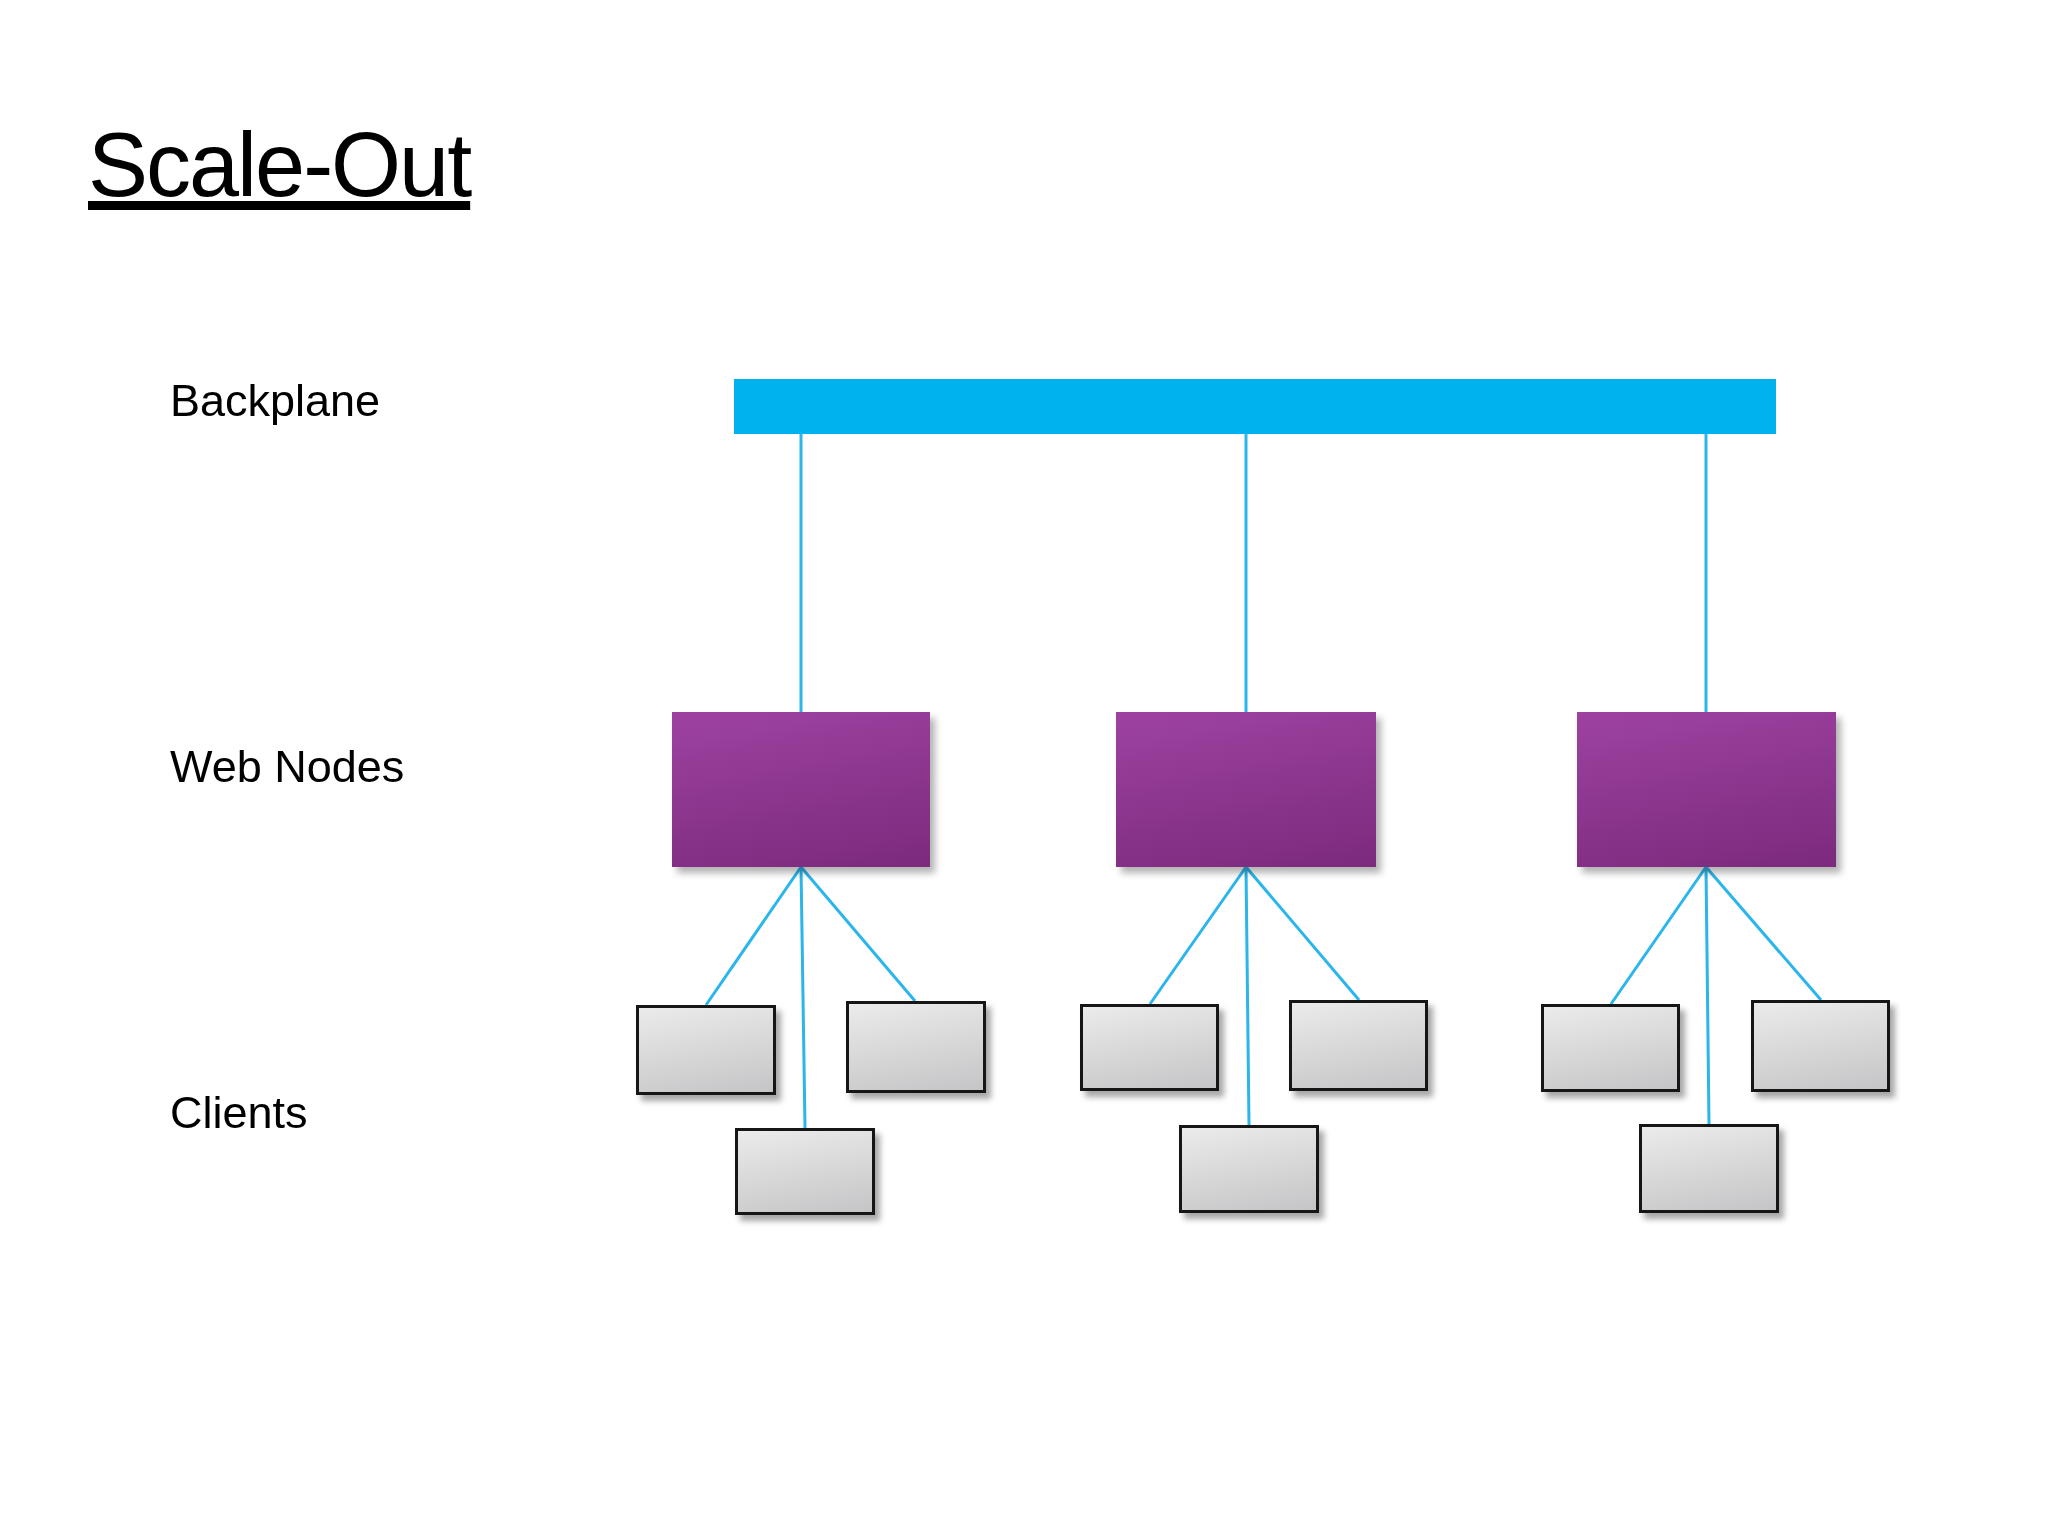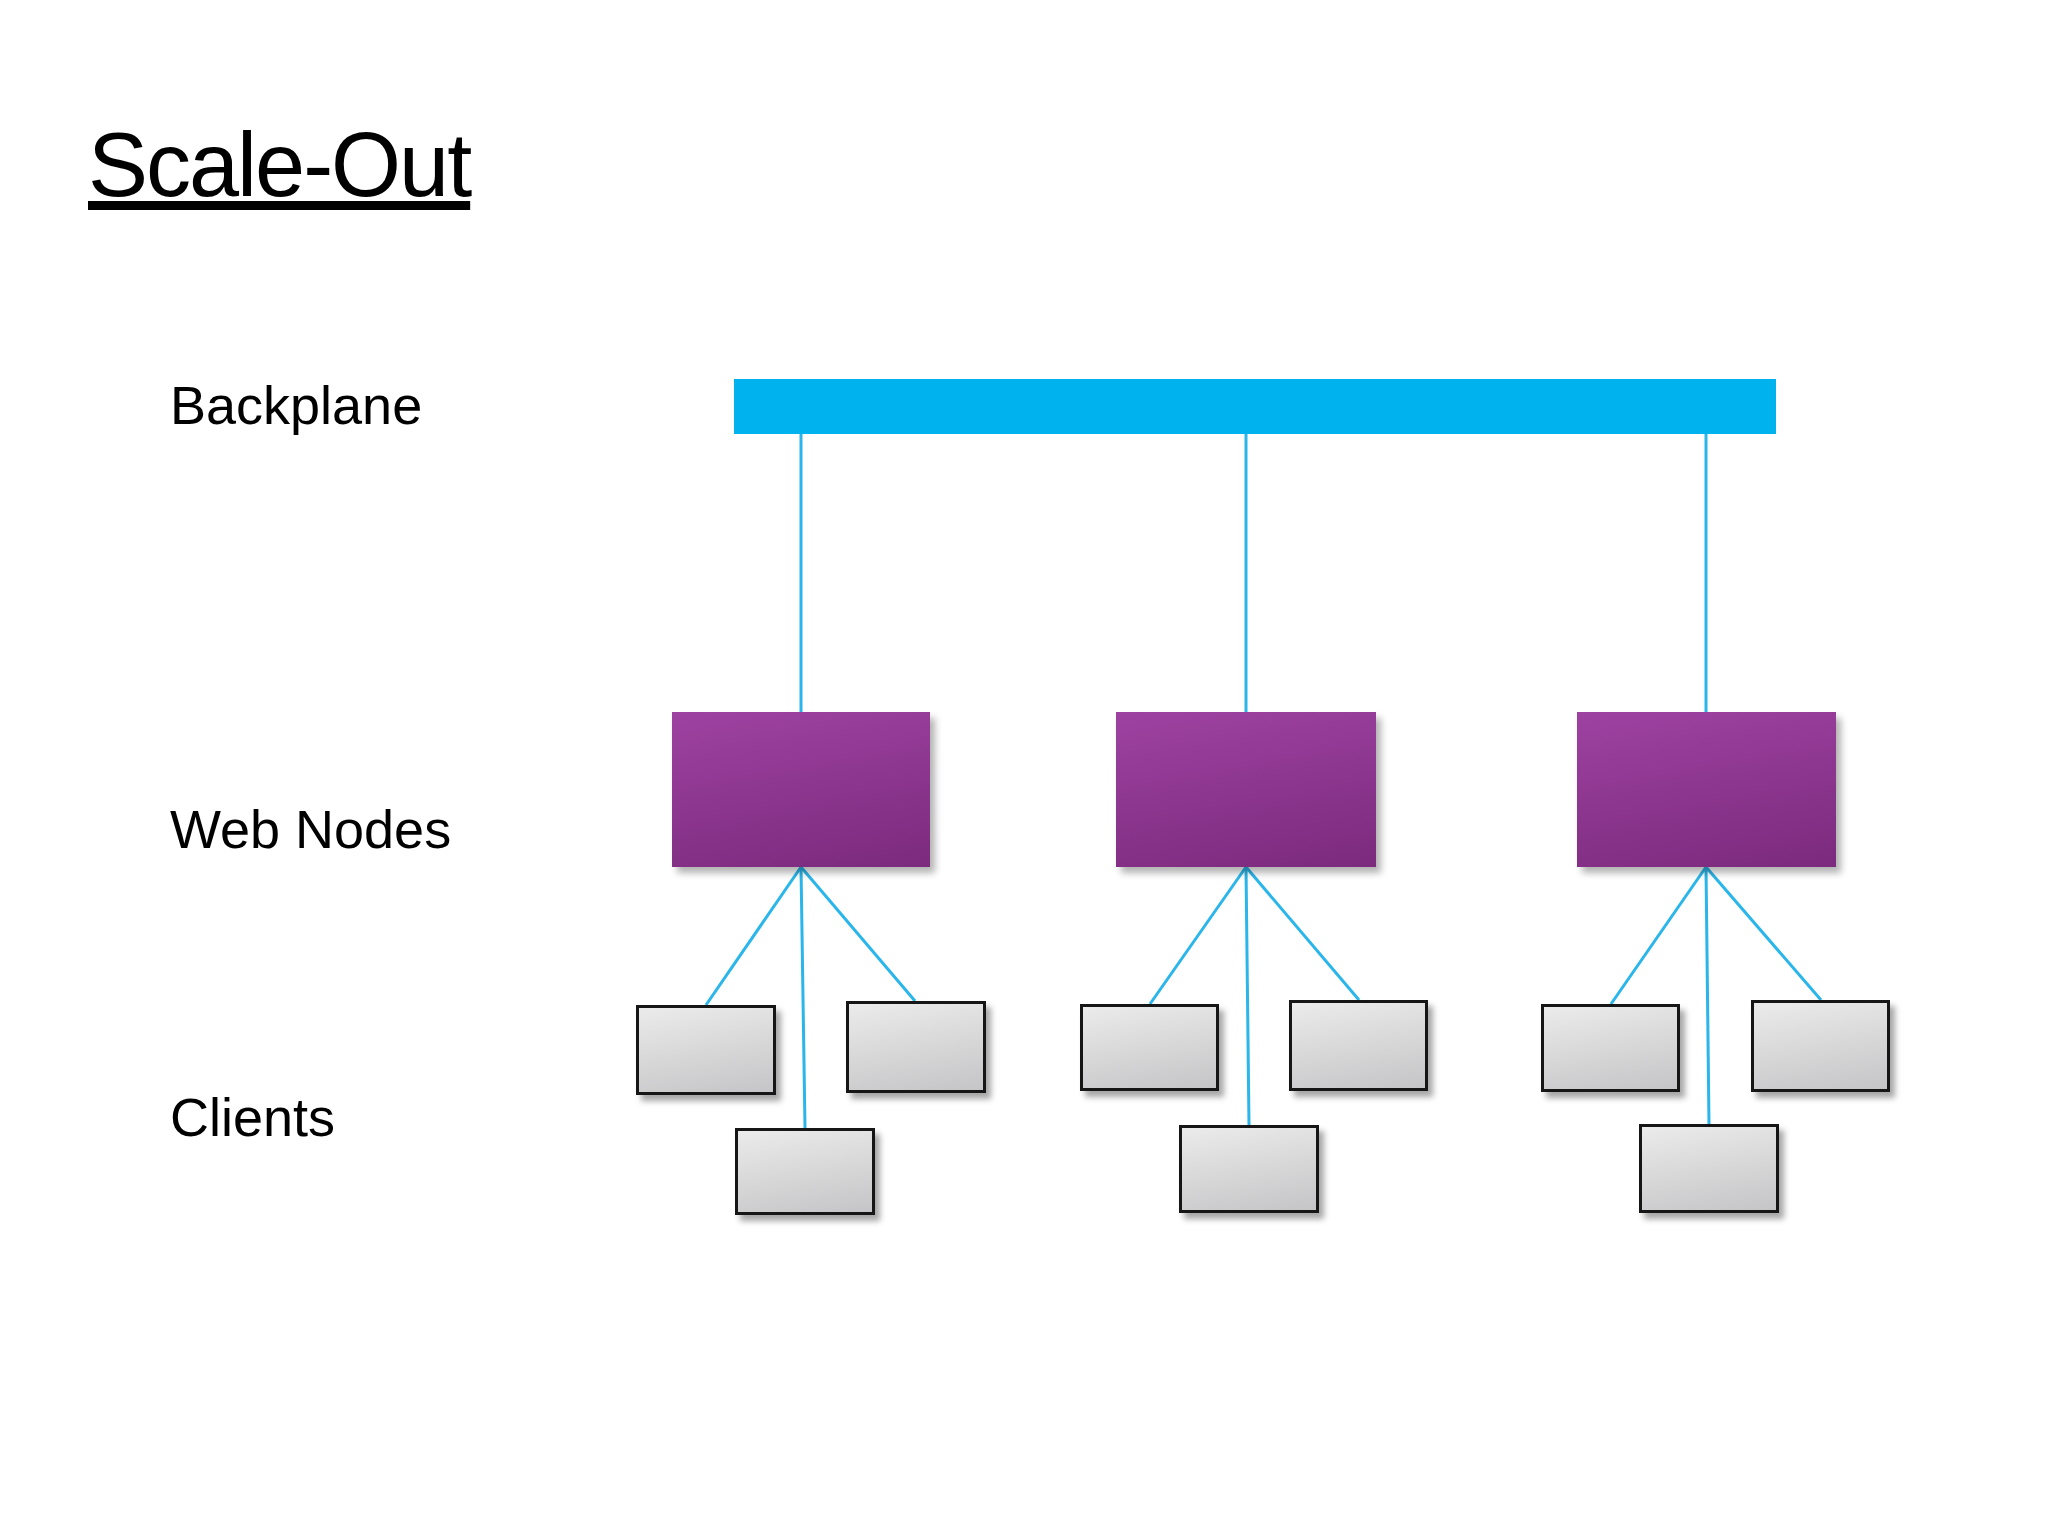--- a/index.html
+++ b/index.html
@@ -24,27 +24,27 @@
     margin: 0;
     font-size: 90px;
     font-weight: 400;
     letter-spacing: -2px;
     color: #000000;
     line-height: 1.1;
     text-decoration: underline;
   }
   .row-label {
     position: absolute;
-    font-size: 54px;
+    font-size: 45px;
     font-weight: 400;
     color: #000000;
     line-height: 1.1;
   }
   .label-backplane { left: 170px; top: 376px; }
-  .label-webnodes  { left: 170px; top: 800px; }
+  .label-webnodes  { left: 170px; top: 742px; }
   .label-clients   { left: 170px; top: 1088px; }
 
   #connector-layer {
     position: absolute;
     left: 0;
     top: 0;
     width: 2048px;
     height: 1536px;
   }
   .backplane-bar {

